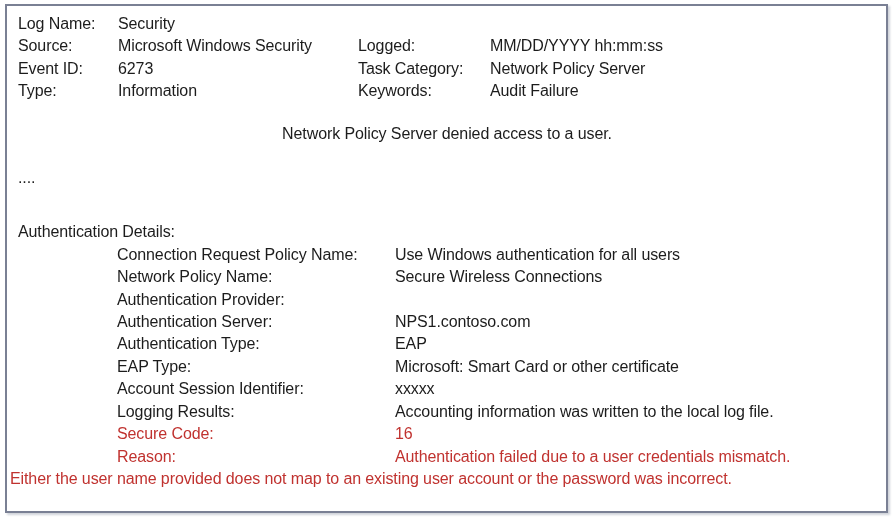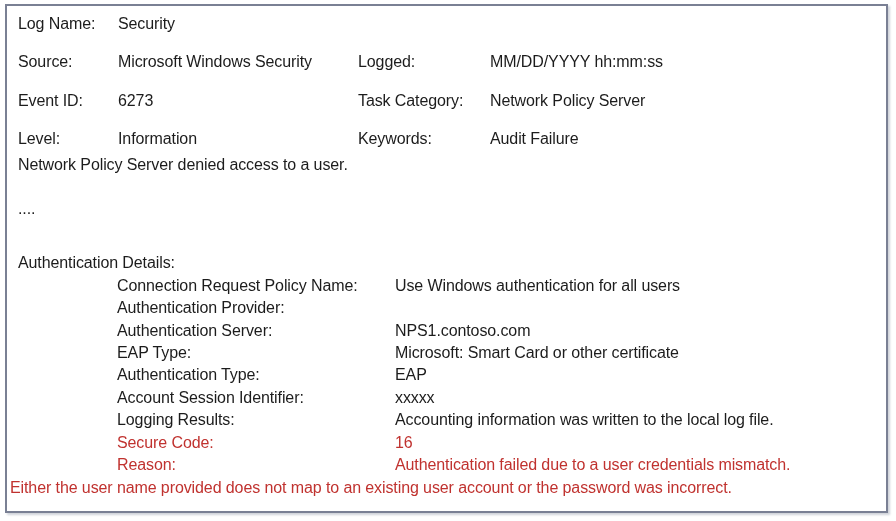--- a/index.html
+++ b/index.html
@@ -28,27 +28,27 @@
     padding: 7px 10px 0 11px;
     overflow: hidden;
   }
   .line {
     font-size: 16px;
     line-height: 22.4px;
     color: var(--text-color);
     letter-spacing: -0.1px;
     white-space: nowrap;
   }
-  .header-row { display: flex; align-items: flex-end; }
+  .header-row { display: flex; }
   .h-label1 { width: 100px; flex: none; }
   .h-value1 { width: 240px; flex: none; }
-  .h-label2 { width: 132px; flex: none; margin-top: 16px; }
+  .h-label2 { width: 132px; flex: none; }
   .h-value2 { flex: 1; }
 
-  .description  { margin-top: 3px; }
+  .description  { margin-top: 20px; text-align: center; }
   .ellipsis     { margin-top: 22px; }
   .section-title{ margin-top: 32px; }
 
   .detail-row { display: flex; }
   .d-label { margin-left: 99px; width: 278px; flex: none; }
   .d-value { flex: 1; }
 
   .error { color: var(--error-color); }
 
   .footer-line {
@@ -74,50 +74,54 @@
       <span class="h-label2">Logged:</span>
       <span class="h-value2">MM/DD/YYYY hh:mm:ss</span>
     </div>
     <div class="line header-row">
       <span class="h-label1">Event ID:</span>
       <span class="h-value1">6273</span>
       <span class="h-label2">Task Category:</span>
       <span class="h-value2">Network Policy Server</span>
     </div>
     <div class="line header-row">
-      <span class="h-label1">Level:</span>
+      <span class="h-label1">Type:</span>
       <span class="h-value1">Information</span>
       <span class="h-label2">Keywords:</span>
       <span class="h-value2">Audit Failure</span>
     </div>
   </div>
 
   <div class="line description">Network Policy Server denied access to a user.</div>
   <div class="line ellipsis">....</div>
   <div class="line section-title">Authentication Details:</div>
 
   <div>
     <div class="line detail-row">
       <span class="d-label">Connection Request Policy Name:</span>
       <span class="d-value">Use Windows authentication for all users</span>
     </div>
     <div class="line detail-row">
+      <span class="d-label">Network Policy Name:</span>
+      <span class="d-value">Secure Wireless Connections</span>
+    </div>
+    <div class="line detail-row">
       <span class="d-label">Authentication Provider:</span>
     </div>
     <div class="line detail-row">
       <span class="d-label">Authentication Server:</span>
       <span class="d-value">NPS1.contoso.com</span>
     </div>
     <div class="line detail-row">
+      <span class="d-label">Authentication Type:</span>
+      <span class="d-value">EAP</span>
+    </div>
+    <div class="line detail-row">
       <span class="d-label">EAP Type:</span>
       <span class="d-value">Microsoft: Smart Card or other certificate</span>
-    </div>
-    <div class="line detail-row">
-      <span class="d-label">Authentication Type:</span>
-      <span class="d-value">EAP</span>
     </div>
     <div class="line detail-row">
       <span class="d-label">Account Session Identifier:</span>
       <span class="d-value">xxxxx</span>
     </div>
     <div class="line detail-row">
       <span class="d-label">Logging Results:</span>
       <span class="d-value">Accounting information was written to the local log file.</span>
     </div>
     <div class="line detail-row error">

